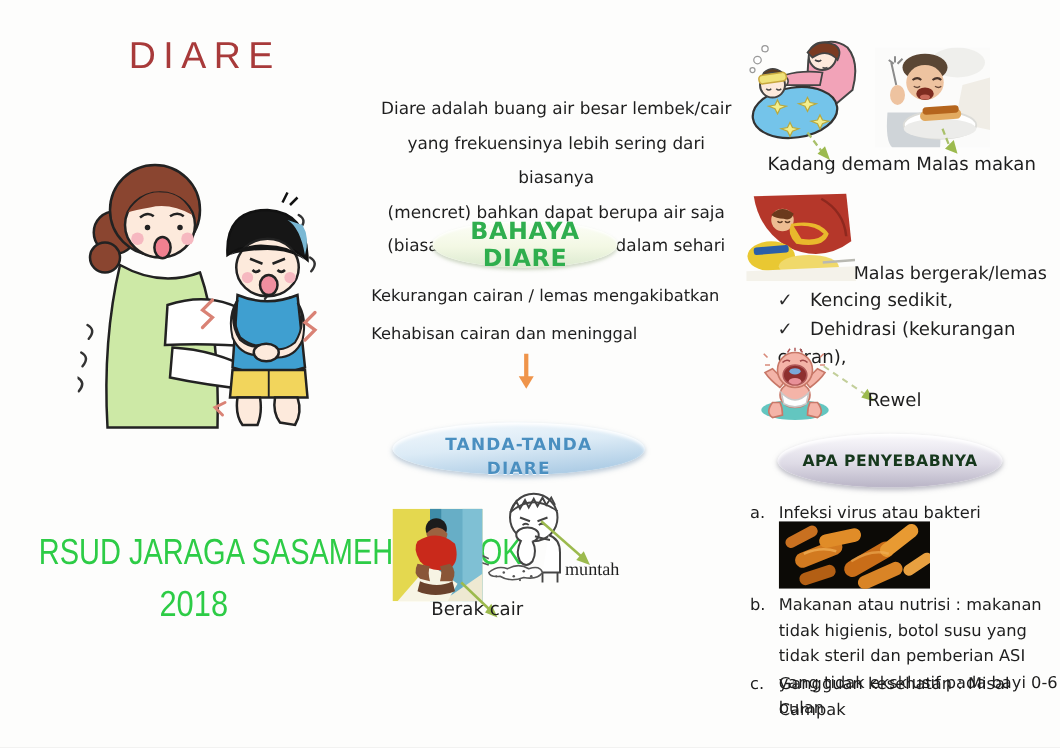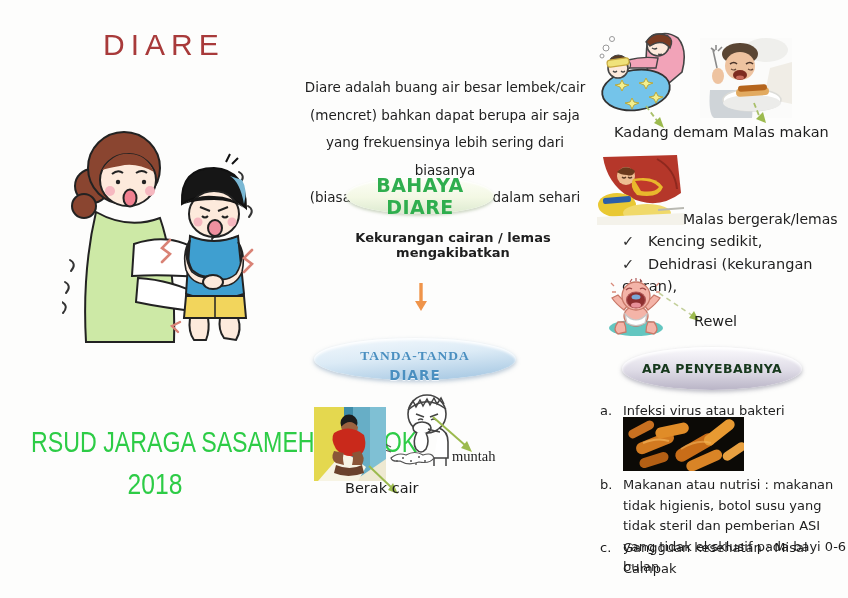--- a/index.html
+++ b/index.html
@@ -28,28 +28,28 @@
   .oval{
     border-radius:50%;text-align:center;font-weight:bold;
     display:flex;align-items:center;justify-content:center;
   }
   .oval-bahaya{
     left:346px;top:177px;width:148px;height:37px;
     background:linear-gradient(180deg,#fdfef8 0%,#f3f8e4 55%,#dcead0 100%);
     box-shadow:0 2px 3px rgba(150,170,130,.45), inset 0 1px 2px #fff;
     color:#2fae4e;font-size:19px;letter-spacing:.5px;
   }
-  .mid-line{left:309px;width:288px;text-align:center;font-size:13px;font-weight:bold;}
+  .mid-line{left:297px;width:288px;font-size:13px;}
   .mid-line.k1{top:230px;}
   .mid-line.k2{top:260px;}
   .oval-tanda{
     left:314px;top:338px;width:202px;height:42px;
     background:linear-gradient(175deg,#f4f9fd 0%,#dcebf6 45%,#9fc3e0 100%);
     box-shadow:0 2px 4px rgba(120,150,180,.5), inset 0 2px 3px #fff;
-    color:#4a8fc0;font-size:13.5px;letter-spacing:1px;font-family:Liberation Serif, serif;
+    color:#4a8fc0;font-size:13.5px;letter-spacing:1px;
   }
   .tanda-line2{
     left:314px;top:367px;width:202px;text-align:center;color:#4a8fc0;
     font-weight:bold;font-size:13.5px;letter-spacing:1px;text-shadow:0 1px 0 #eef4fa;
   }
   .label{font-size:14.5px;}
   .lbl-berak{left:345px;top:480px;}
   .lbl-muntah{left:452px;top:448px;font-family:Liberation Serif, serif;}
   
   .lbl-kadang{left:602px;top:124px;margin-left:12px;}
@@ -131,27 +131,28 @@
     </svg>
   </div>
 
   <div class="abs footer-green">
     <div class="l1">RSUD JARAGA SASAMEH BUNTOK</div>
     <div class="l2">2018</div>
   </div>
 
   <div class="abs definition">
     <div>Diare adalah buang air besar lembek/cair</div>
+    <div>yang frekuensinya lebih sering dari biasanya</div>
     <div>(mencret) bahkan dapat berupa air saja</div>
-    <div>yang frekuensinya lebih sering dari biasanya</div>
     <div>(biasanya 3 kali atau lebih dalam sehari</div>
   </div>
 
   <div class="abs oval oval-bahaya">BAHAYA DIARE</div>
   <div class="abs mid-line k1">Kekurangan cairan / lemas mengakibatkan</div>
+  <div class="abs mid-line k2">Kehabisan cairan dan meninggal</div>
 
   <div class="abs" style="left:414px;top:282px;">
     <svg width="14" height="30" viewBox="0 0 14 30">
       <line x1="7" y1="1" x2="7" y2="20" stroke="#ef944a" stroke-width="3.4"></line>
       <polygon points="1,19 13,19 7,29" fill="#ef944a"></polygon>
     </svg>
   </div>
 
   <div class="abs oval oval-tanda" style="align-items:flex-start;padding-top:10px;box-sizing:border-box;">TANDA-TANDA</div>
   <div class="abs tanda-line2">DIARE</div>

